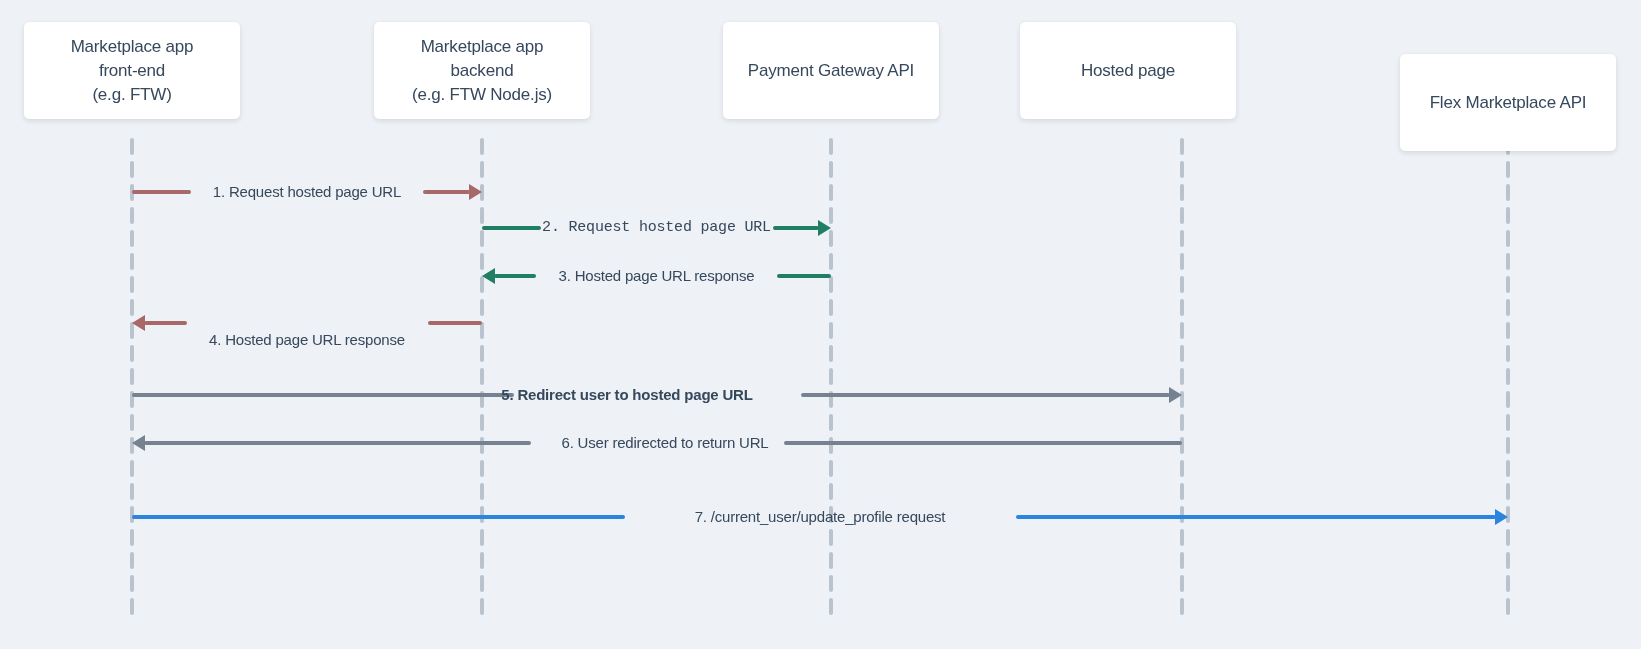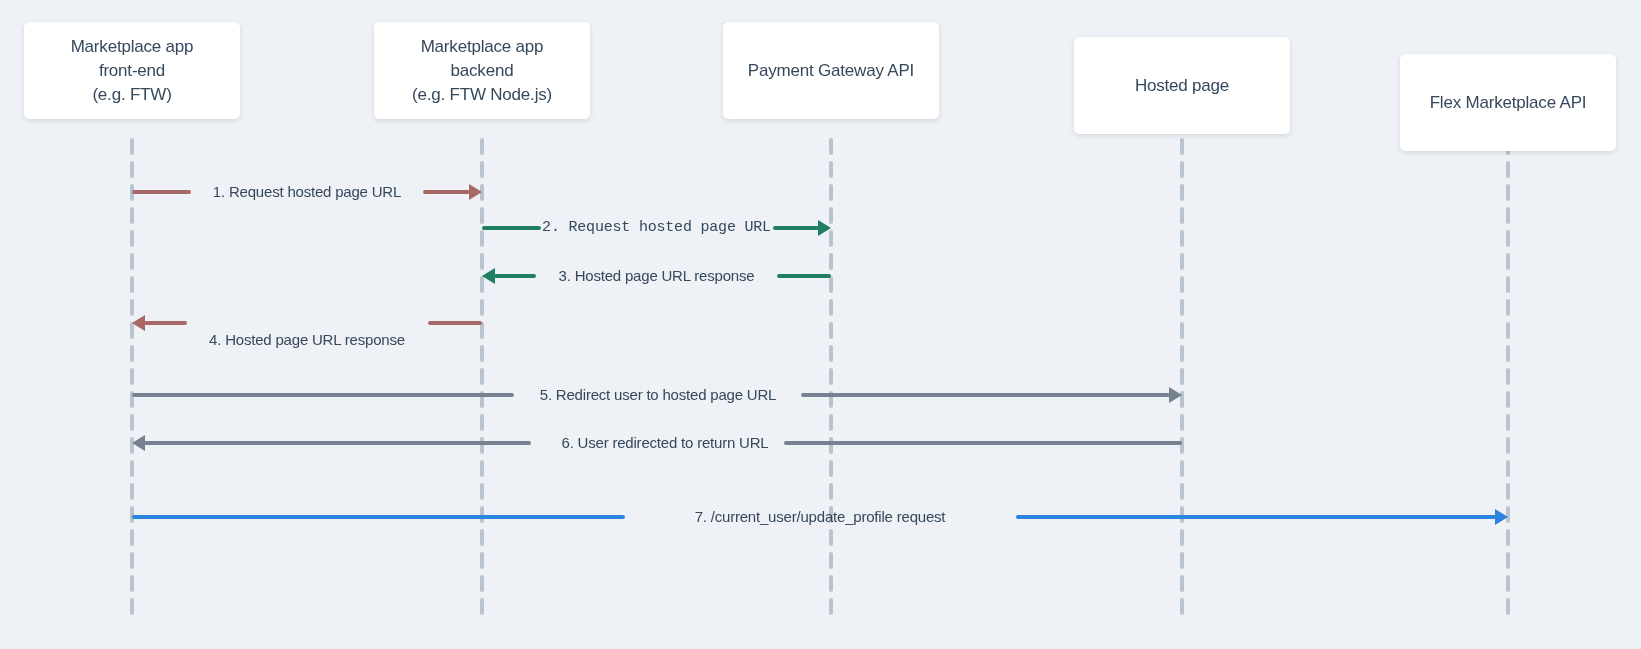--- a/index.html
+++ b/index.html
@@ -79,21 +79,21 @@
       <div>(e.g. FTW)</div>
     </div>
     <div class="actor-box" style="left: 374px;">
       <div>Marketplace app</div>
       <div>backend</div>
       <div>(e.g. FTW Node.js)</div>
     </div>
     <div class="actor-box" style="left: 723px;">
       <div>Payment Gateway API</div>
     </div>
-    <div class="actor-box" style="left: 1074px; margin-top: 15px;">
+    <div class="actor-box" style="left: 1020px;">
       <div>Hosted page</div>
     </div>
     <div class="actor-box" style="left: 1400px; margin-top: 32px;">
       <div>Flex Marketplace API</div>
     </div>
     <div>
       <div class="arrow-label" style="left: 307px; top: 192px;">
         <div>1. Request hosted page URL</div>
       </div>
       <div class="arrow-seg" style="left: 132px; top: 190px; width: 59px; background: rgb(168, 104, 104);"></div>
@@ -118,21 +118,21 @@
     </div>
     <div>
       <div class="arrow-label" style="left: 307px; top: 340px;">
         <div>4. Hosted page URL response</div>
       </div>
       <div class="arrow-seg" style="left: 144px; top: 321px; width: 42.5px; background: rgb(168, 104, 104);"></div>
       <div class="arrow-seg" style="left: 427.5px; top: 321px; width: 54.5px; background: rgb(168, 104, 104);"></div>
       <div class="arrow-head" style="top: 315px; left: 132px; border-right: 13px solid rgb(168, 104, 104);"></div>
     </div>
     <div>
-      <div class="arrow-label" style="left: 658px; top: 395px;">
+      <div class="arrow-label" style="left: 627px; top: 395px; font-weight: bold;">
         <div>5. Redirect user to hosted page URL</div>
       </div>
       <div class="arrow-seg" style="left: 132px; top: 393px; width: 381.5px; background: rgb(118, 130, 143);"></div>
       <div class="arrow-seg" style="left: 800.5px; top: 393px; width: 369.5px; background: rgb(118, 130, 143);"></div>
       <div class="arrow-head" style="top: 387px; left: 1169px; border-left: 13px solid rgb(118, 130, 143);"></div>
     </div>
     <div>
       <div class="arrow-label" style="left: 657px; top: 443px; margin-left: 8px;">
         <div>6. User redirected to return URL</div>
       </div>

